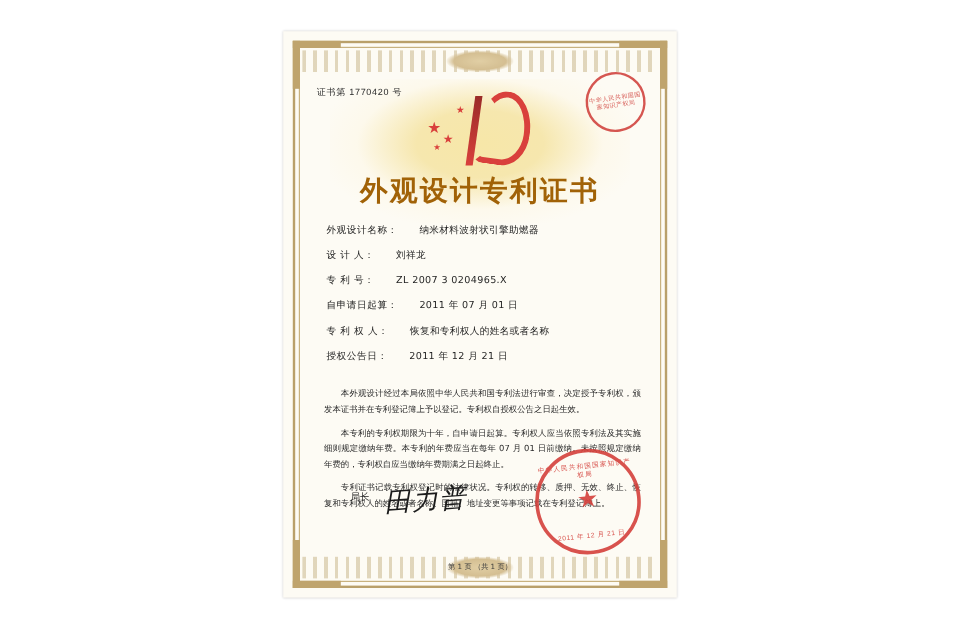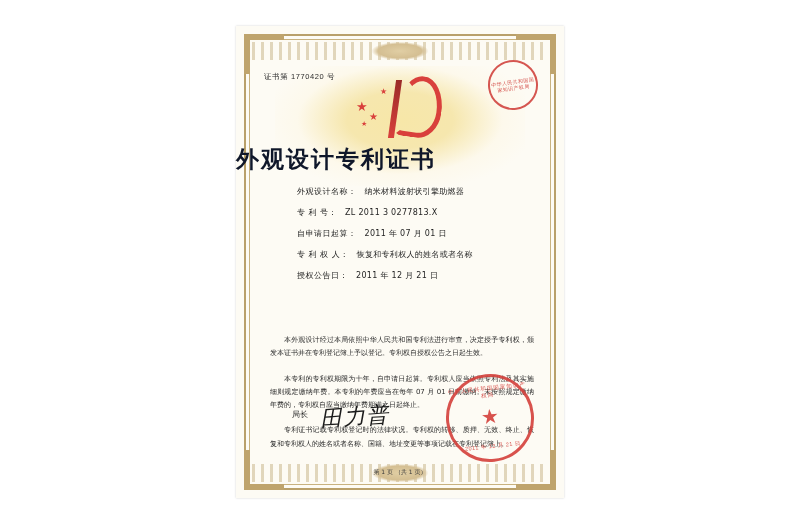--- a/index.html
+++ b/index.html
@@ -152,24 +152,25 @@
   .emblem .s1 { left: 4px;  top: 26px; font-size: 13px; }
   .emblem .s2 { left: 17px; top: 38px; font-size: 10px; }
   .emblem .s3 { left: 28px; top: 14px; font-size: 8px; }
   .emblem .s4 { left: 9px;  top: 46px; font-size: 7px; }
 
   
   .main-title {
     position: absolute;
     left: 0; right: 0;
     top: 118px;
+    text-align: center;
     font-family: "DejaVu Sans", sans-serif;
     font-size: 23px;
     font-weight: bold;
-    color: #0f172a;
+    color: #a16207;
     letter-spacing: 2px;
   }
 
   
   .fields {
     position: absolute;
     left: 36px;
     right: 30px;
     top: 160px;
   }
@@ -177,41 +178,40 @@
     display: flex;
     align-items: baseline;
     margin-bottom: 10px;
     font-size: 8px;
     color: #1e1e1e;
     font-family: "DejaVu Sans", sans-serif;
   }
   .field-label {
     white-space: nowrap;
     letter-spacing: .5px;
-    margin-left: 25px;
   }
   .field-value {
-    margin-left: 8px;
+    margin-left: 18px;
     letter-spacing: .3px;
   }
 
   
   .body-text {
     position: absolute;
     left: 34px;
     right: 30px;
     top: 296px;
     font-family: "DejaVu Sans", sans-serif;
     font-size: 7px;
     line-height: 1.9;
     color: #2a2a2a;
     text-align: justify;
   }
   .body-text p {
-    margin: 12px 0 6px 0;
+    margin: 0 0 6px 0;
     text-indent: 14px;
   }
 
   
   .sig-label {
     position: absolute;
     left: 56px;
     bottom: 78px;
     font-size: 8px;
     color: #1e1e1e;
@@ -318,22 +318,26 @@
     </div>
 
     <div class="main-title">外观设计专利证书</div>
 
     <div class="fields">
       <div class="field-row">
         <span class="field-label">外观设计名称：</span>
         <span class="field-value">纳米材料波射状引擎助燃器</span>
       </div>
       <div class="field-row">
+        <span class="field-label">设  计  人：</span>
+        <span class="field-value">刘祥龙</span>
+      </div>
+      <div class="field-row">
         <span class="field-label">专  利  号：</span>
-        <span class="field-value">ZL 2011 3 0277813.X</span>
+        <span class="field-value">ZL 2007 3 0204965.X</span>
       </div>
       <div class="field-row">
         <span class="field-label">自申请日起算：</span>
         <span class="field-value">2011 年 07 月 01 日</span>
       </div>
       <div class="field-row">
         <span class="field-label">专  利  权  人：</span>
         <span class="field-value">恢复和专利权人的姓名或者名称</span>
       </div>
       <div class="field-row">

